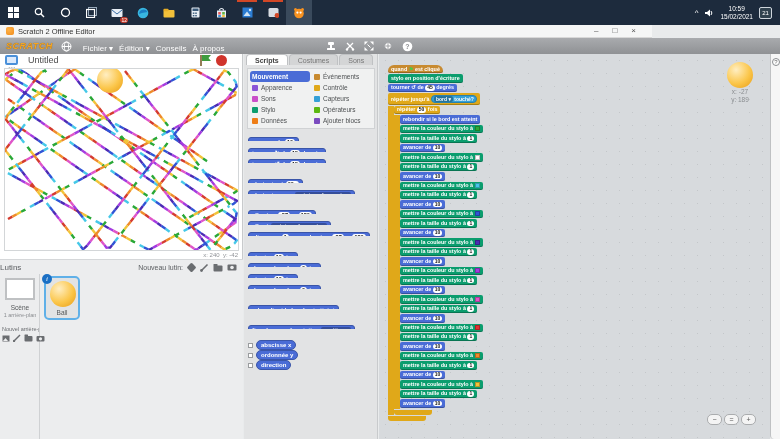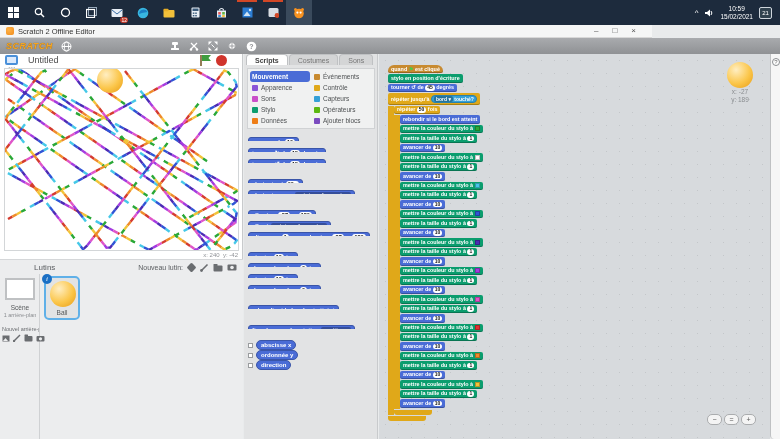--- a/index.html
+++ b/index.html
@@ -40,21 +40,21 @@
   #fullscreen-btn { position:absolute; left:5px; top:1px; width:13px; height:10px; border:2px solid #4a90d9; border-radius:2px; background:#dceafc; }
   #version { position:absolute; left:5px; top:12px; font-size:5px; color:#999; }
   #project-title { position:absolute; left:28px; top:1px; font-size:9px; color:#4d4d4d; }
   #flag-btn { position:absolute; left:199px; top:0px; }
   #stop-btn { position:absolute; left:216px; top:1px; width:11px; height:11px; background:#d0342c; border-radius:50%; }
   #stage { position:absolute; left:4px; top:14px; width:235px; height:183px; background:#fff; border:1px solid #d3d6d8; overflow:hidden; }
   #stage svg { position:absolute; left:0; top:0; }
   #stage-ball { position:absolute; left:92px; top:-2px; width:26px; height:26px; border-radius:50%; background:radial-gradient(circle at 35% 30%, #ffeec2, #fbc64a 55%, #e79a12); }
   #mouse-coords { position:absolute; left:0; top:198px; width:238px; text-align:right; font-size:6px; color:#8f9296; }
   #sprites-header { position:absolute; left:0; top:205px; width:243px; height:15px; background:#ecedee; border-top:1px solid #d5d7d9; display:flex; align-items:center; }
-  #lutins-label { font-size:8px; color:#5a5d60; margin-left:34px; }
+  #lutins-label { font-size:8px; color:#5a5d60; }
   #new-sprite { margin-left:auto; display:flex; align-items:center; gap:4px; padding-right:6px; }
   #new-sprite .lbl { font-size:7px; color:#5a5d60; }
   #sprites-area { position:absolute; left:0; top:220px; width:243px; height:165px; background:#ecedee; }
   #stage-col { position:absolute; left:0; top:0; width:40px; height:165px; border-right:1px solid #cfd1d3; }
   #stage-thumb { position:absolute; left:5px; top:4px; width:30px; height:22px; background:#fff; border:2px solid #bfc1c3; }
   #stage-name { position:absolute; left:0; top:30px; width:40px; text-align:center; font-size:6.5px; color:#55585a; }
   #stage-sub { position:absolute; left:0; top:38px; width:40px; text-align:center; font-size:5.5px; color:#8a8d90; }
   #new-backdrop { position:absolute; left:2px; top:52px; width:37px; font-size:5.5px; color:#6a6d70; white-space:nowrap; overflow:hidden; }
   #backdrop-icons { position:absolute; left:2px; top:60px; display:flex; gap:3px; align-items:center; }
   #sprite-tile { position:absolute; left:44px; top:2px; width:36px; height:44px; border:2px solid #5fb0e8; border-radius:5px; background:#e2e3e4; }
@@ -222,20 +222,21 @@
     </div>
   </div>
 
   <div id="menubar">
     <span id="logo">SCRATCH</span>
     <svg width="11" height="11">
         <circle cx="5.5" cy="5.5" r="4.5" fill="none" stroke="#fff" stroke-width="1"></circle>
         <line x1="1" y1="5.5" x2="10" y2="5.5" stroke="#fff" stroke-width="1"></line>
         <ellipse cx="5.5" cy="5.5" rx="2.2" ry="4.5" fill="none" stroke="#fff" stroke-width="1"></ellipse>
       </svg>
+    <span id="menu-items"><span class="menu-item">Fichier ▾</span><span class="menu-item">Édition ▾</span><span class="menu-item">Conseils</span><span class="menu-item">À propos</span></span>
     <span id="mtools">
         <span>
           <svg width="10" height="10">
             <rect x="2" y="1" width="6" height="3" rx="1" fill="#fff"></rect>
             <rect x="4" y="4" width="2" height="3" fill="#fff"></rect>
             <rect x="1" y="7" width="8" height="2" rx="0.5" fill="#fff"></rect>
           </svg>
         </span>
         <span>
           <svg width="10" height="10">

